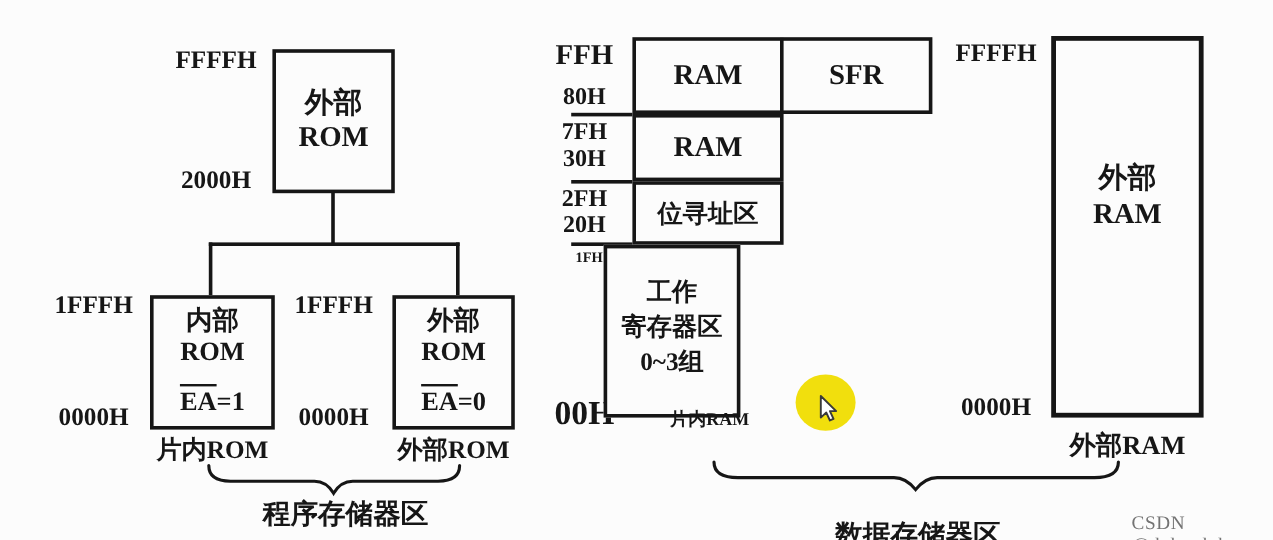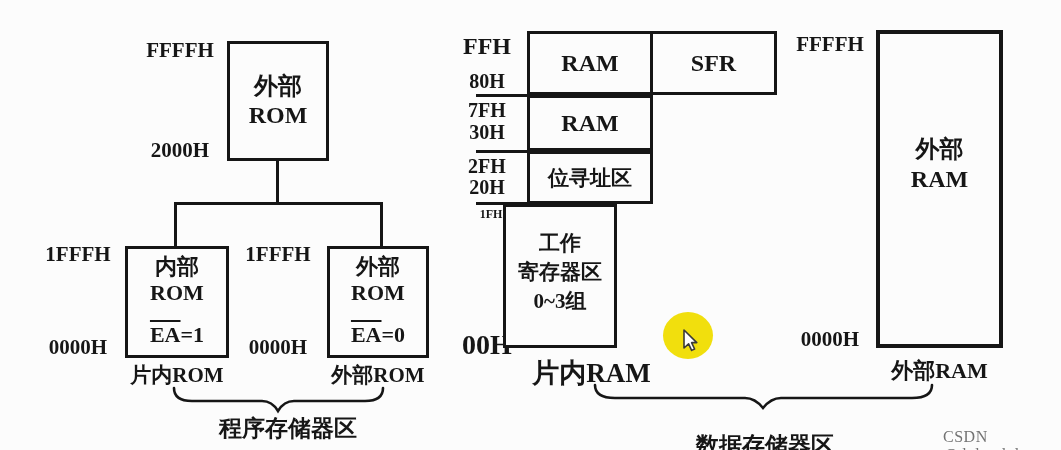--- a/index.html
+++ b/index.html
@@ -104,21 +104,21 @@
     <span>RAM</span>
   </div>
   <div class="box" style="left:527px;top:151px;width:126px;height:53px;font-size:21px;">
     <span>位寻址区</span>
   </div>
   <div class="box" style="left:503px;top:204px;width:114px;height:144px;font-size:21px;line-height:29px;justify-content:flex-start;padding-top:22px;">
     <span class="ln">工作</span>
     <span class="ln">寄存器区</span>
     <span class="ln">0~3组</span>
   </div>
-  <div class="caption" style="left:529px;top:355px;width:125px;font-size:27px;">片内RAM</div>
+  <div class="caption" style="left:529px;top:340px;width:125px;font-size:15px;">片内RAM</div>
 
   <div class="box" style="left:876px;top:30px;width:127px;height:318px;font-size:24px;line-height:30px;border-width:4px;padding-bottom:50px;">
     <span class="ln">外部</span>
     <span class="ln">RAM</span>
   </div>
   <div class="addr" style="left:790px;top:32px;width:80px;font-size:21px;">FFFFH</div>
   <div class="addr" style="left:790px;top:327px;width:80px;font-size:21px;">0000H</div>
   <div class="caption" style="left:876px;top:356px;width:127px;font-size:22px;">外部RAM</div>
 
   <svg style="left:593px;top:383px;" width="341" height="28" viewBox="0 0 341 28">

